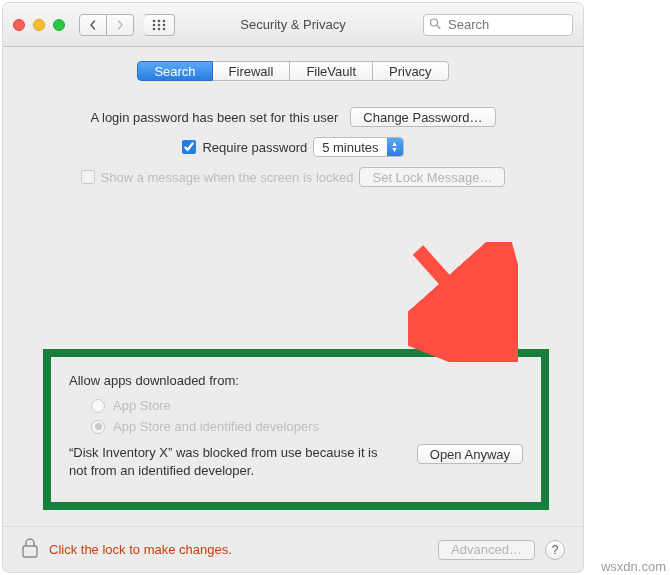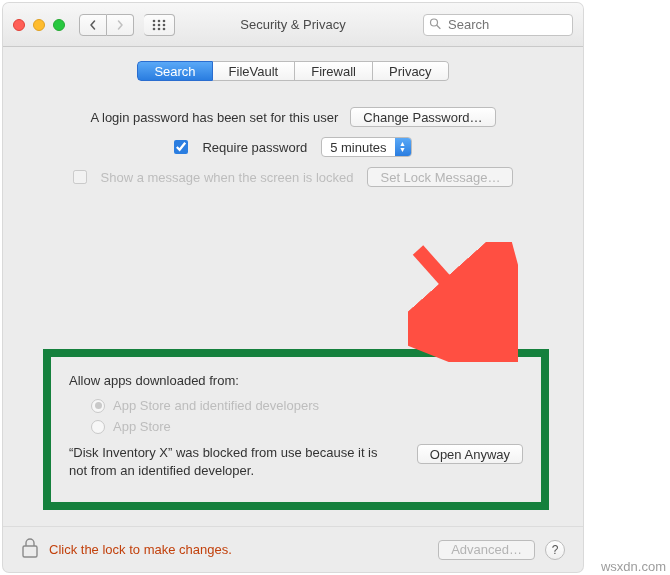--- a/index.html
+++ b/index.html
@@ -105,21 +105,21 @@
     color: #333;
   }
   .tabs button:first-child { border-left: 1px solid #bcbcbc; border-top-left-radius: 4px; border-bottom-left-radius: 4px; }
   .tabs button:last-child { border-top-right-radius: 4px; border-bottom-right-radius: 4px; }
   .tabs button.active {
     background: linear-gradient(#5aa9f7, #2a7de0);
     color: #fff;
     border-color: #2a6dcf;
   }
   .row { display: flex; align-items: center; justify-content: center; gap: 12px; margin-bottom: 10px; }
-  .row.slim { gap: 14px; }
+  .row.slim { gap: 6px; }
   .macbtn {
     height: 20px;
     background: linear-gradient(#ffffff, #f3f3f3);
     border: 1px solid #bcbcbc;
     border-radius: 4px;
     padding: 0 12px;
     font-size: 13px;
     color: #333;
   }
   .macbtn[disabled] {
@@ -252,22 +252,22 @@
       </span>
       <input type="text" placeholder="Search" style="">
     </div>
   </div>
 
   <div class="content">
 
     <div class="tabs-row">
       <div class="tabs">
         <button class="active">Search</button>
+        <button>Firewall</button>
         <button>FileVault</button>
-        <button>Firewall</button>
         <button>Privacy</button>
       </div>
     </div>
 
     <div class="row">
       <span>A login password has been set for this user</span>
       <button class="macbtn">Change Password…</button>
     </div>
 
     <div class="row slim">
@@ -281,26 +281,26 @@
 
     <div class="row slim">
       <input type="checkbox" class="check" disabled="" style="accent-color: rgb(204, 204, 204);">
       <span class="dim">Show a message when the screen is locked</span>
       <button class="macbtn" disabled="">Set Lock Message…</button>
     </div>
 
     <div class="allow-box">
       <h4>Allow apps downloaded from:</h4>
       <div class="radio-row">
+        <span class="radio"></span>
+        <span>App Store</span>
+      </div>
+      <div class="radio-row">
         <span class="radio sel"></span>
         <span>App Store and identified developers</span>
-      </div>
-      <div class="radio-row">
-        <span class="radio"></span>
-        <span>App Store</span>
       </div>
       <div class="block-row">
         <span class="txt">“Disk Inventory X” was blocked from use because it is not from an identified developer.</span>
         <button class="macbtn">Open Anyway</button>
       </div>
     </div>
 
     <svg class="arrow-overlay" viewBox="0 0 110 120">
       <defs>
         <marker id="ah" markerWidth="12" markerHeight="12" refX="6" refY="6" orient="auto">

